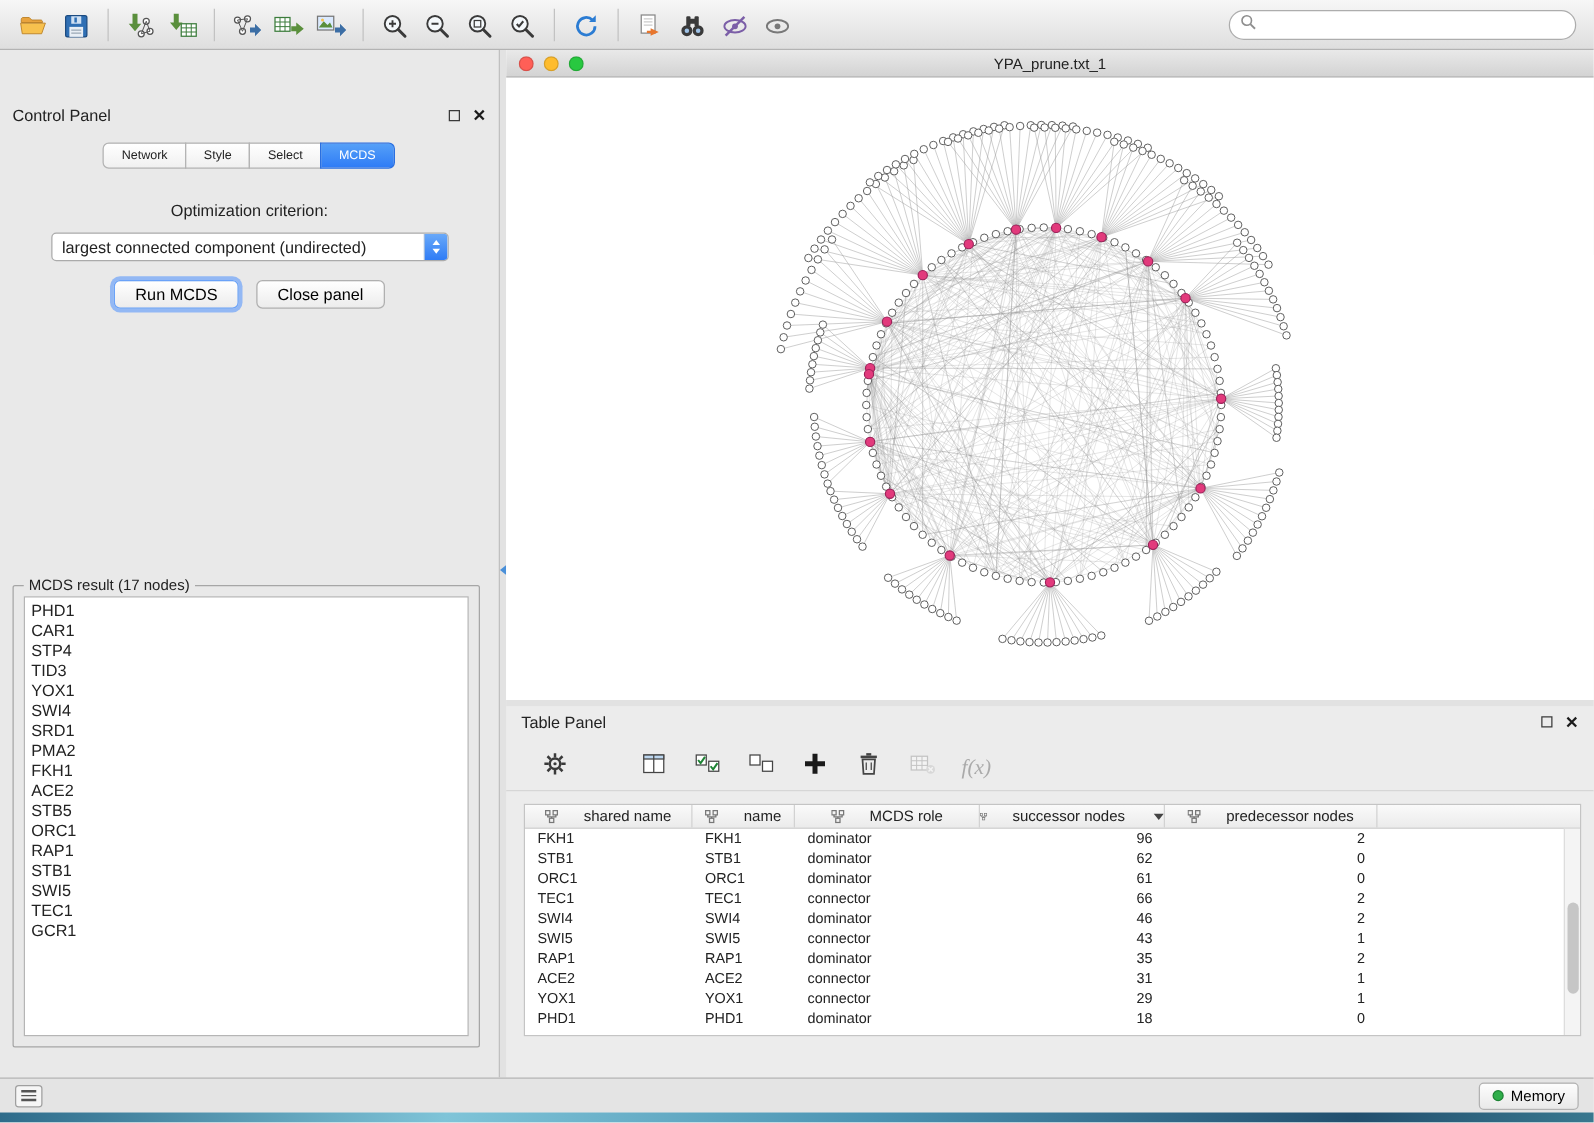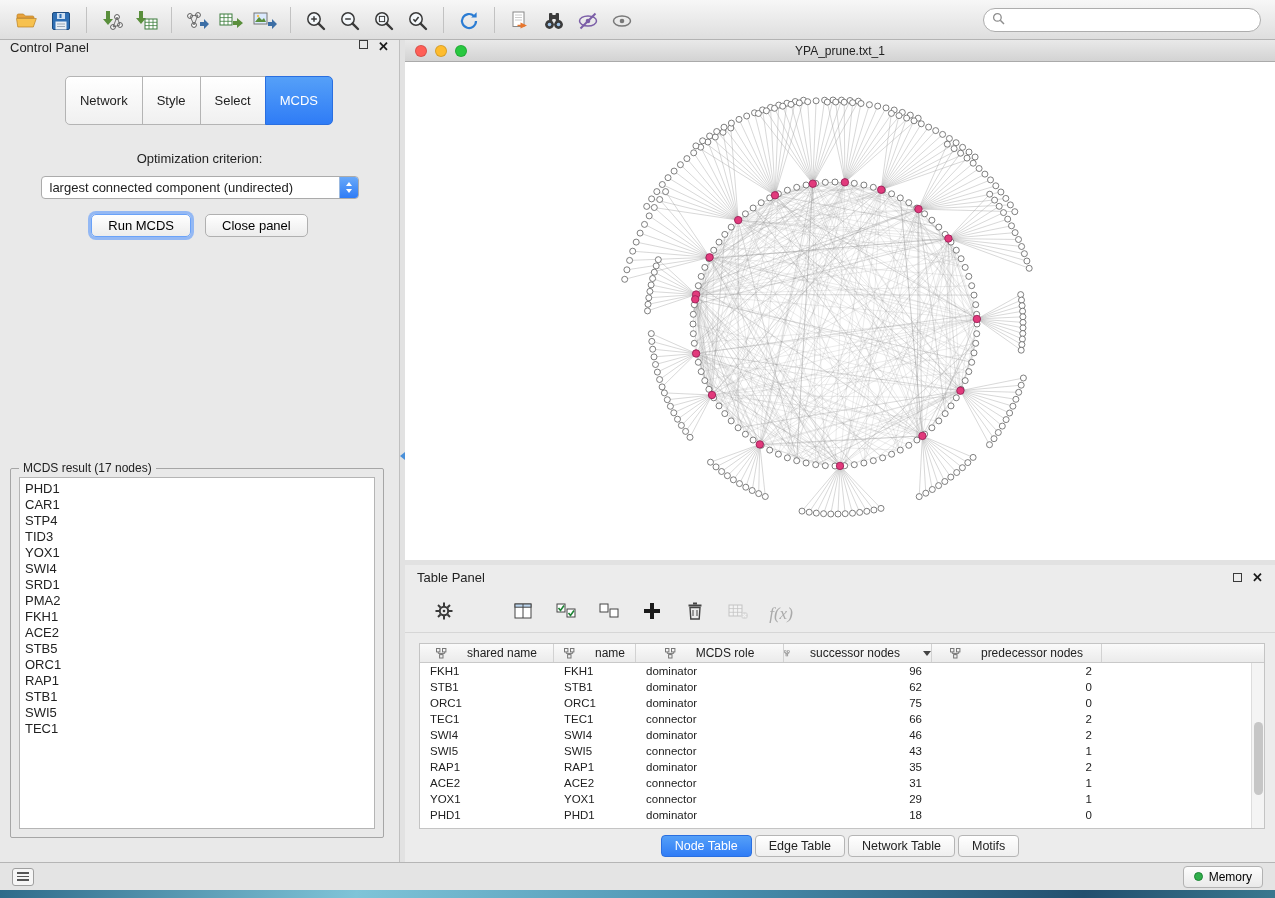--- a/index.html
+++ b/index.html
@@ -14,26 +14,26 @@
   .icon-btn { width:34px; height:32px; display:flex; align-items:flex-end; justify-content:center;
     border:none; background:transparent; border-radius:4px; cursor:default; }
   .tsep { width:1px; height:26px; background:#c2c2c2; margin:0 8px; flex:0 0 1px; }
   .search-wrap { margin-left:auto; margin-right:14px; width:278px; height:24px; background:#fff;
     border:1px solid #adadad; border-radius:12px; display:flex; align-items:center; padding:0 8px; gap:5px; }
   .search-wrap input { border:none; outline:none; flex:1; font-size:12px; background:transparent; }
 
   
   .control-panel { position:absolute; left:0; top:40px; width:400px; height:822px;
     background:#e9e9e9; border-right:1px solid #c0c0c0; }
-  .panel-head { height:28px; display:flex; align-items:flex-start; padding:0 10px; font-size:13px; }
+  .panel-head { height:28px; display:flex; align-items:center; padding:0 10px; font-size:13px;margin-top:38px; }
   .panel-head .spacer { flex:1; }
   .win-min { width:9px; height:9px; border:1.5px solid #3a3a3a; display:inline-block; margin-right:10px; }
   .win-close { font-size:13px; font-weight:bold; color:#1a1a1a; line-height:1; }
   .seg-tabs { display:flex; justify-content:center; margin-top:8px; }
-  .seg { padding:16px 14px; font-size:13px; background:linear-gradient(#ffffff,#f0f0f0);
+  .seg { padding:4px 14px; font-size:10px; background:linear-gradient(#ffffff,#f0f0f0);
     border:1px solid #b4b4b4; margin-left:-1px; color:#222; }
   .seg:first-child { border-radius:5px 0 0 5px; }
   .seg:last-child { border-radius:0 5px 5px 0; }
   .seg.active { background:linear-gradient(#55a0f8,#2f7cf6); color:#fff; border-color:#2a6fe0; }
   .opt-label { text-align:center; margin-top:26px; font-size:13px; }
   .dropdown { width:318px; height:23px; margin:10px auto 0; background:#fff; border:1px solid #ababab;
     border-radius:4px; display:flex; align-items:center; font-size:13px; overflow:hidden; }
   .dropdown .dval { flex:1; padding-left:8px; white-space:nowrap; }
   .stepper { width:19px; height:100%; background:linear-gradient(#69a9f9,#2f7cf6);
     display:flex; flex-direction:column; align-items:center; justify-content:center; border-left:1px solid #9bb9e0; }
@@ -291,20 +291,21 @@
           <div class="mcds-item">SRD1</div>
           <div class="mcds-item">PMA2</div>
           <div class="mcds-item">FKH1</div>
           <div class="mcds-item">ACE2</div>
           <div class="mcds-item">STB5</div>
           <div class="mcds-item">ORC1</div>
           <div class="mcds-item">RAP1</div>
           <div class="mcds-item">STB1</div>
           <div class="mcds-item">SWI5</div>
           <div class="mcds-item">TEC1</div>
+          <div class="mcds-item">GCR1</div>
         </div>
     </div>
   </div>
 
   <div class="v-splitter">
       <span class="split-arrow"></span>
     </div>
 
   <div class="net-window">
     <div class="net-titlebar">
@@ -1347,21 +1348,21 @@
             <div class="td" style="width: 134px;">STB1</div>
             <div class="td" style="width: 82px;">STB1</div>
             <div class="td" style="width: 148px;">dominator</div>
             <div class="td num" style="width: 148px;">62</div>
             <div class="td num" style="width: 170px;">0</div>
           </div>
           <div class="trow">
             <div class="td" style="width: 134px;">ORC1</div>
             <div class="td" style="width: 82px;">ORC1</div>
             <div class="td" style="width: 148px;">dominator</div>
-            <div class="td num" style="width: 148px;">75</div>
+            <div class="td num" style="width: 148px;">61</div>
             <div class="td num" style="width: 170px;">0</div>
           </div>
           <div class="trow">
             <div class="td" style="width: 134px;">TEC1</div>
             <div class="td" style="width: 82px;">TEC1</div>
             <div class="td" style="width: 148px;">connector</div>
             <div class="td num" style="width: 148px;">66</div>
             <div class="td num" style="width: 170px;">2</div>
           </div>
           <div class="trow">
@@ -1405,26 +1406,20 @@
             <div class="td" style="width: 148px;">dominator</div>
             <div class="td num" style="width: 148px;">18</div>
             <div class="td num" style="width: 170px;">0</div>
           </div>
         </div>
       <div class="vscroll">
           <div class="vthumb"></div>
         </div>
     </div>
 
-    <div class="tp-tabs">
-      <div class="tp-tab active">Node Table</div>
-      <div class="tp-tab">Edge Table</div>
-      <div class="tp-tab">Network Table</div>
-      <div class="tp-tab">Motifs</div>
-    </div>
   </div>
 
   <div class="statusbar">
     <span class="menu-box">
         <i></i>
         <i></i>
         <i></i>
       </span>
     <span class="spacer"></span>
     <button class="memory-btn">

